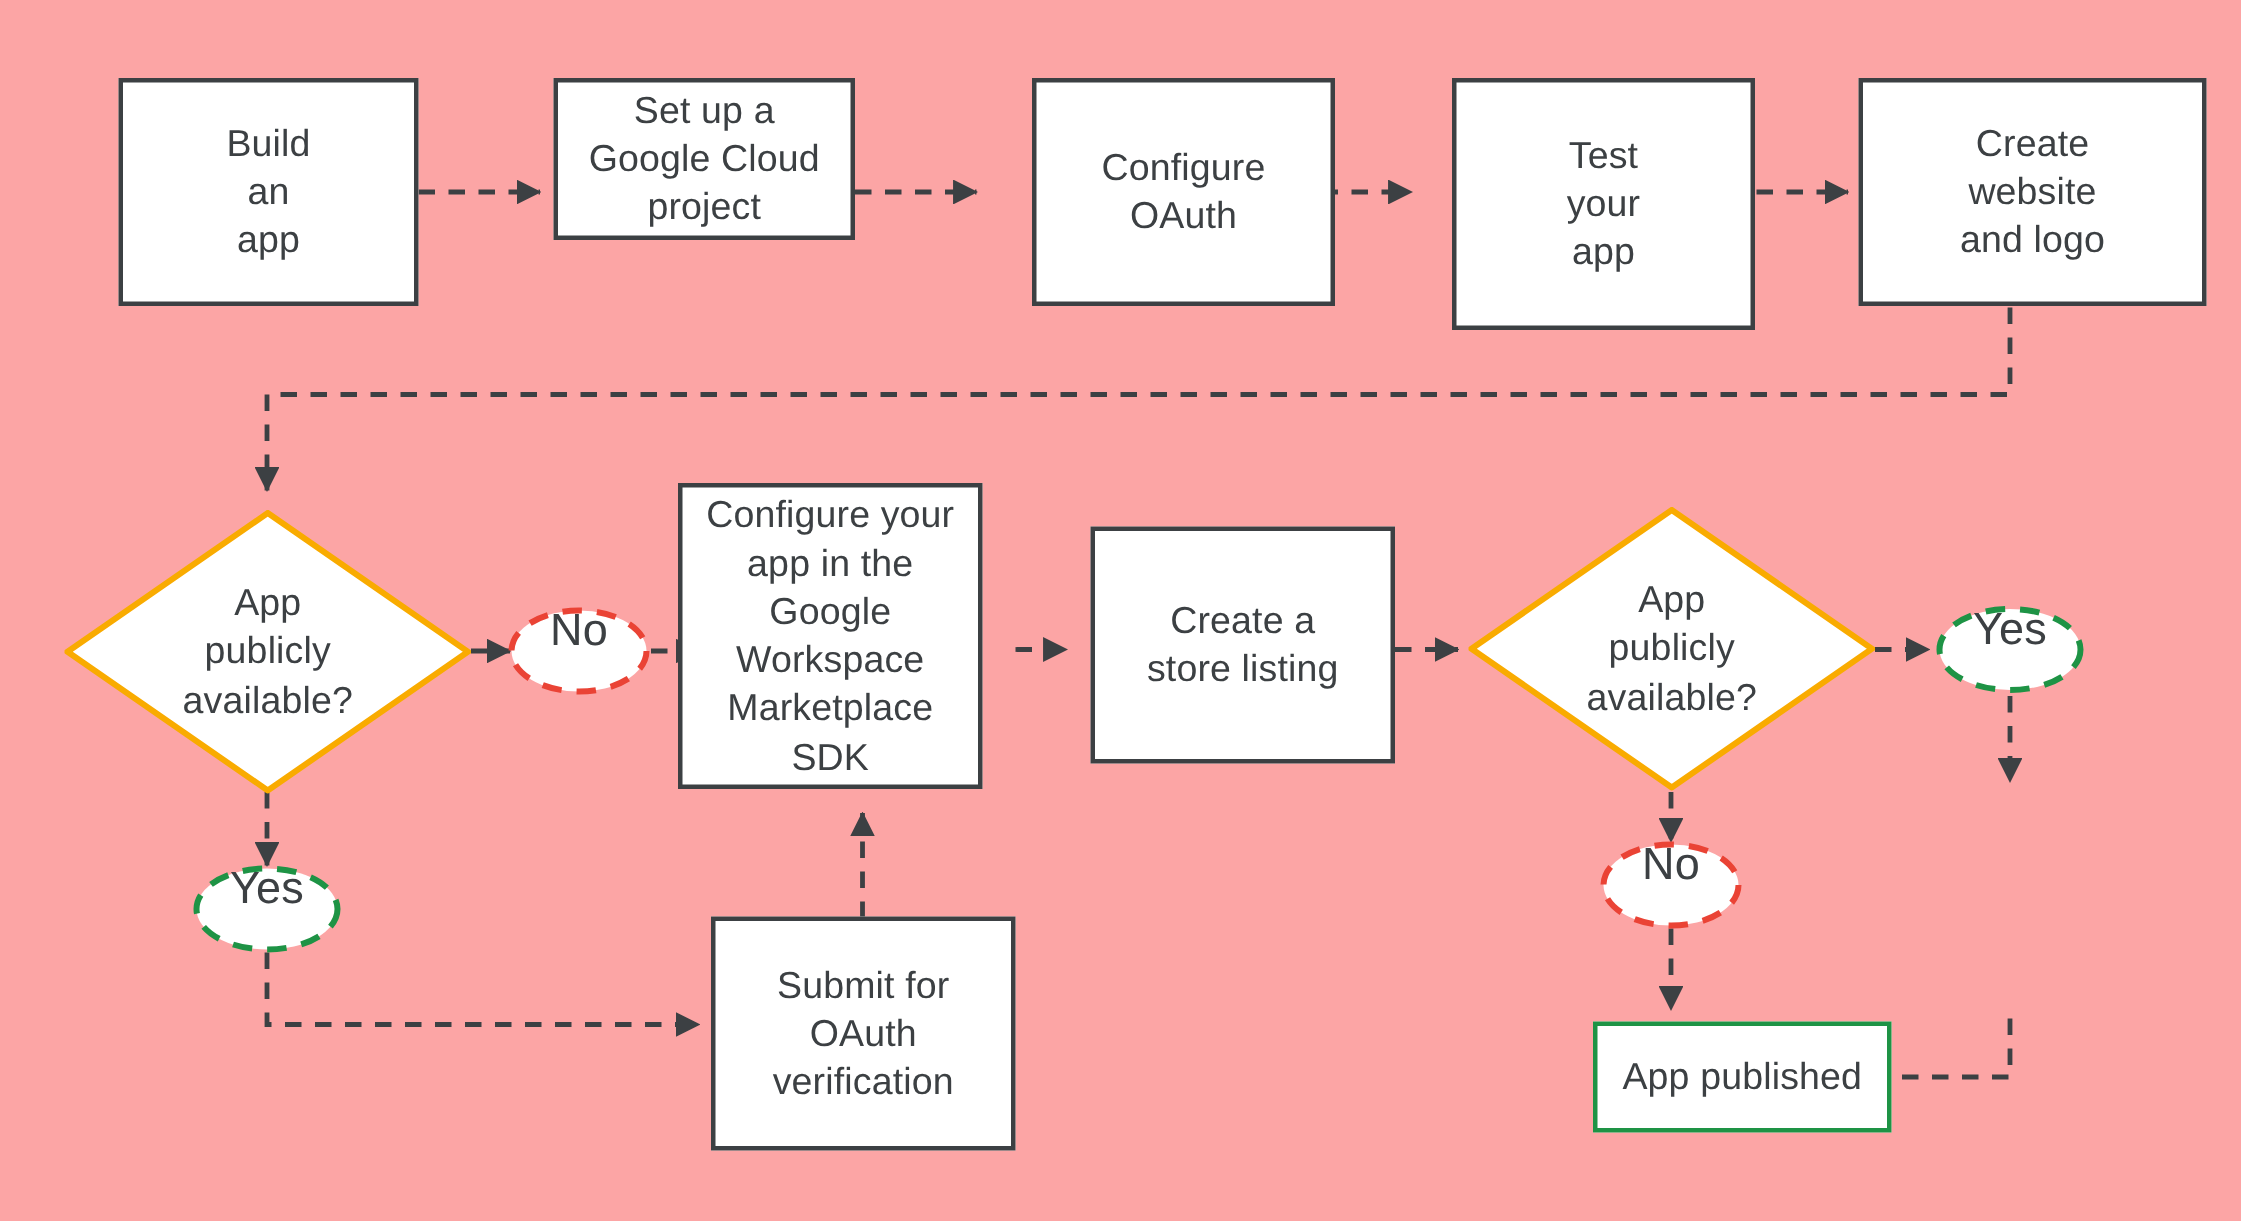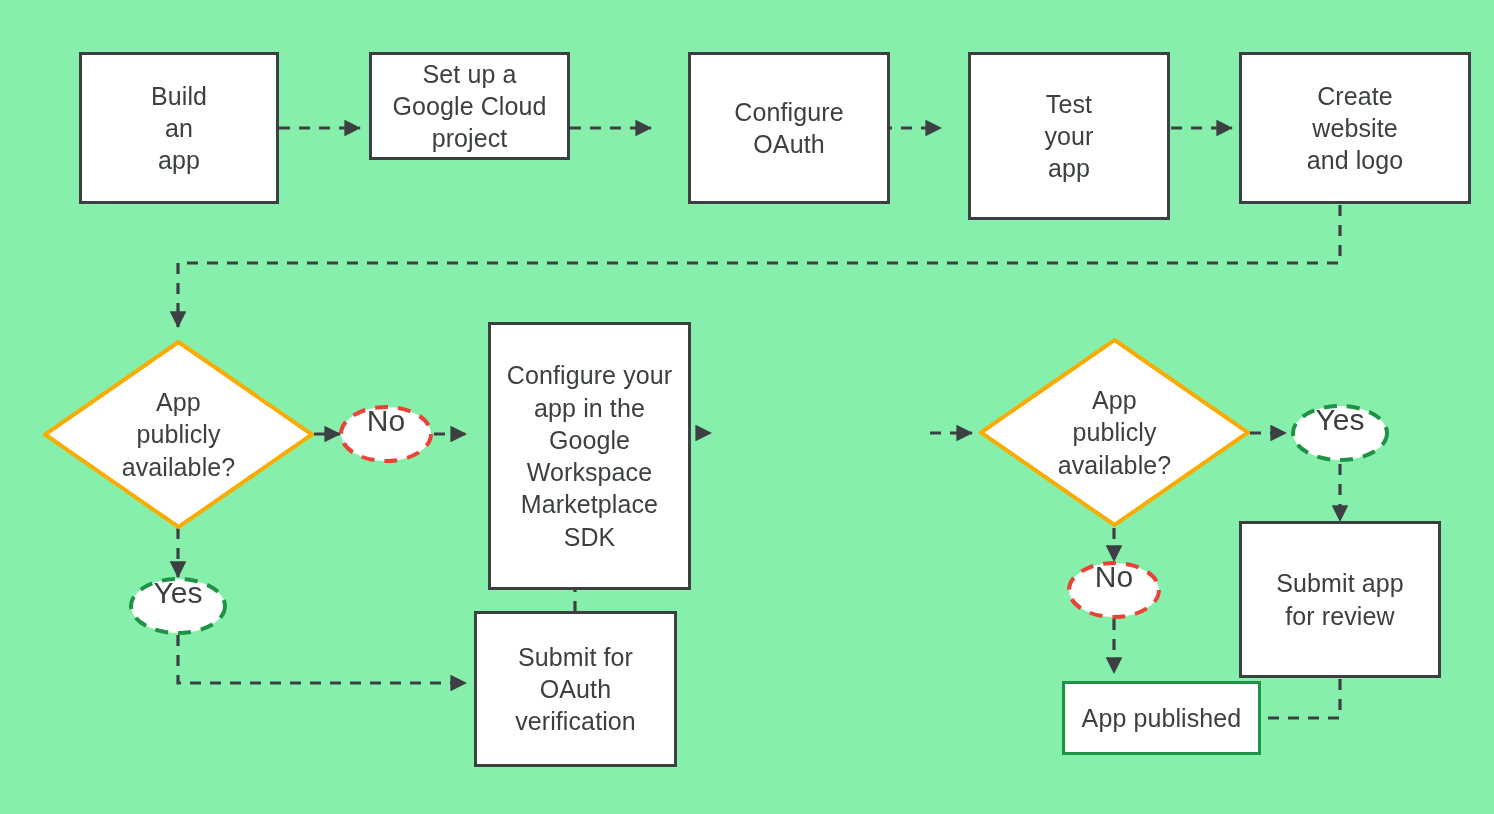--- a/index.html
+++ b/index.html
@@ -7,21 +7,21 @@
     padding: 0;
     background: #ffffff;
   }
   body {
     font-family: "Liberation Sans", sans-serif;
   }
   #canvas {
     position: relative;
     width: 1494px;
     height: 814px;
-    background: #86efac;
+    background: #fca5a5;
     overflow: hidden;
   }
   #wires {
     position: absolute;
     left: 0;
     top: 0;
     width: 1494px;
     height: 814px;
   }
   .node {
@@ -169,29 +169,33 @@
     <span class="el-text">No</span>
   </div>
 
   <div class="edge-label" style="left:128px; top:576px; width:100px; height:60px;">
     <svg width="100" height="60" viewBox="0 0 100 60" xmlns="http://www.w3.org/2000/svg">
       <ellipse cx="50" cy="30" rx="47" ry="27" fill="#ffffff" stroke="#1e9345" stroke-width="4" stroke-dasharray="13 10"></ellipse>
     </svg>
     <span class="el-text">Yes</span>
   </div>
 
-  <div class="node proc" style="left:488px; top:322px; width:203px; height:268px;">
+  <div class="node proc" style="left:452px; top:322px; width:203px; height:204px;">
     <span>Configure your
 app in the
 Google
 Workspace
 Marketplace
 SDK</span>
   </div>
 
+  <div class="node proc" style="left:727px; top:351px; width:203px; height:158px;">
+    <span>Create a
+store listing</span>
+  </div>
 
   <div class="node decision" style="left:979px; top:338px; width:271px; height:189px;">
     <svg width="271" height="189" viewBox="0 0 271 189" xmlns="http://www.w3.org/2000/svg">
       <polygon points="135.5,2 269,94.5 135.5,187 2,94.5" fill="#ffffff" stroke="#f9ab00" stroke-width="4"></polygon>
     </svg>
     <span class="dlabel">App
 publicly
 available?</span>
   </div>
 
@@ -208,22 +212,18 @@
     </svg>
     <span class="el-text">No</span>
   </div>
 
   <div class="node proc" style="left:474px; top:611px; width:203px; height:156px;">
     <span>Submit for
 OAuth
 verification</span>
   </div>
 
-  <div class="node proc" style="left:1239px; top:521px; width:202px; height:157px;">
-    <span>Submit app
-for review</span>
-  </div>
 
   <div class="node proc-green" style="left:1016px; top:681px; width:199px; height:74px;">
     <span>App published</span>
   </div>
 
 </div>
 
 </body></html>

